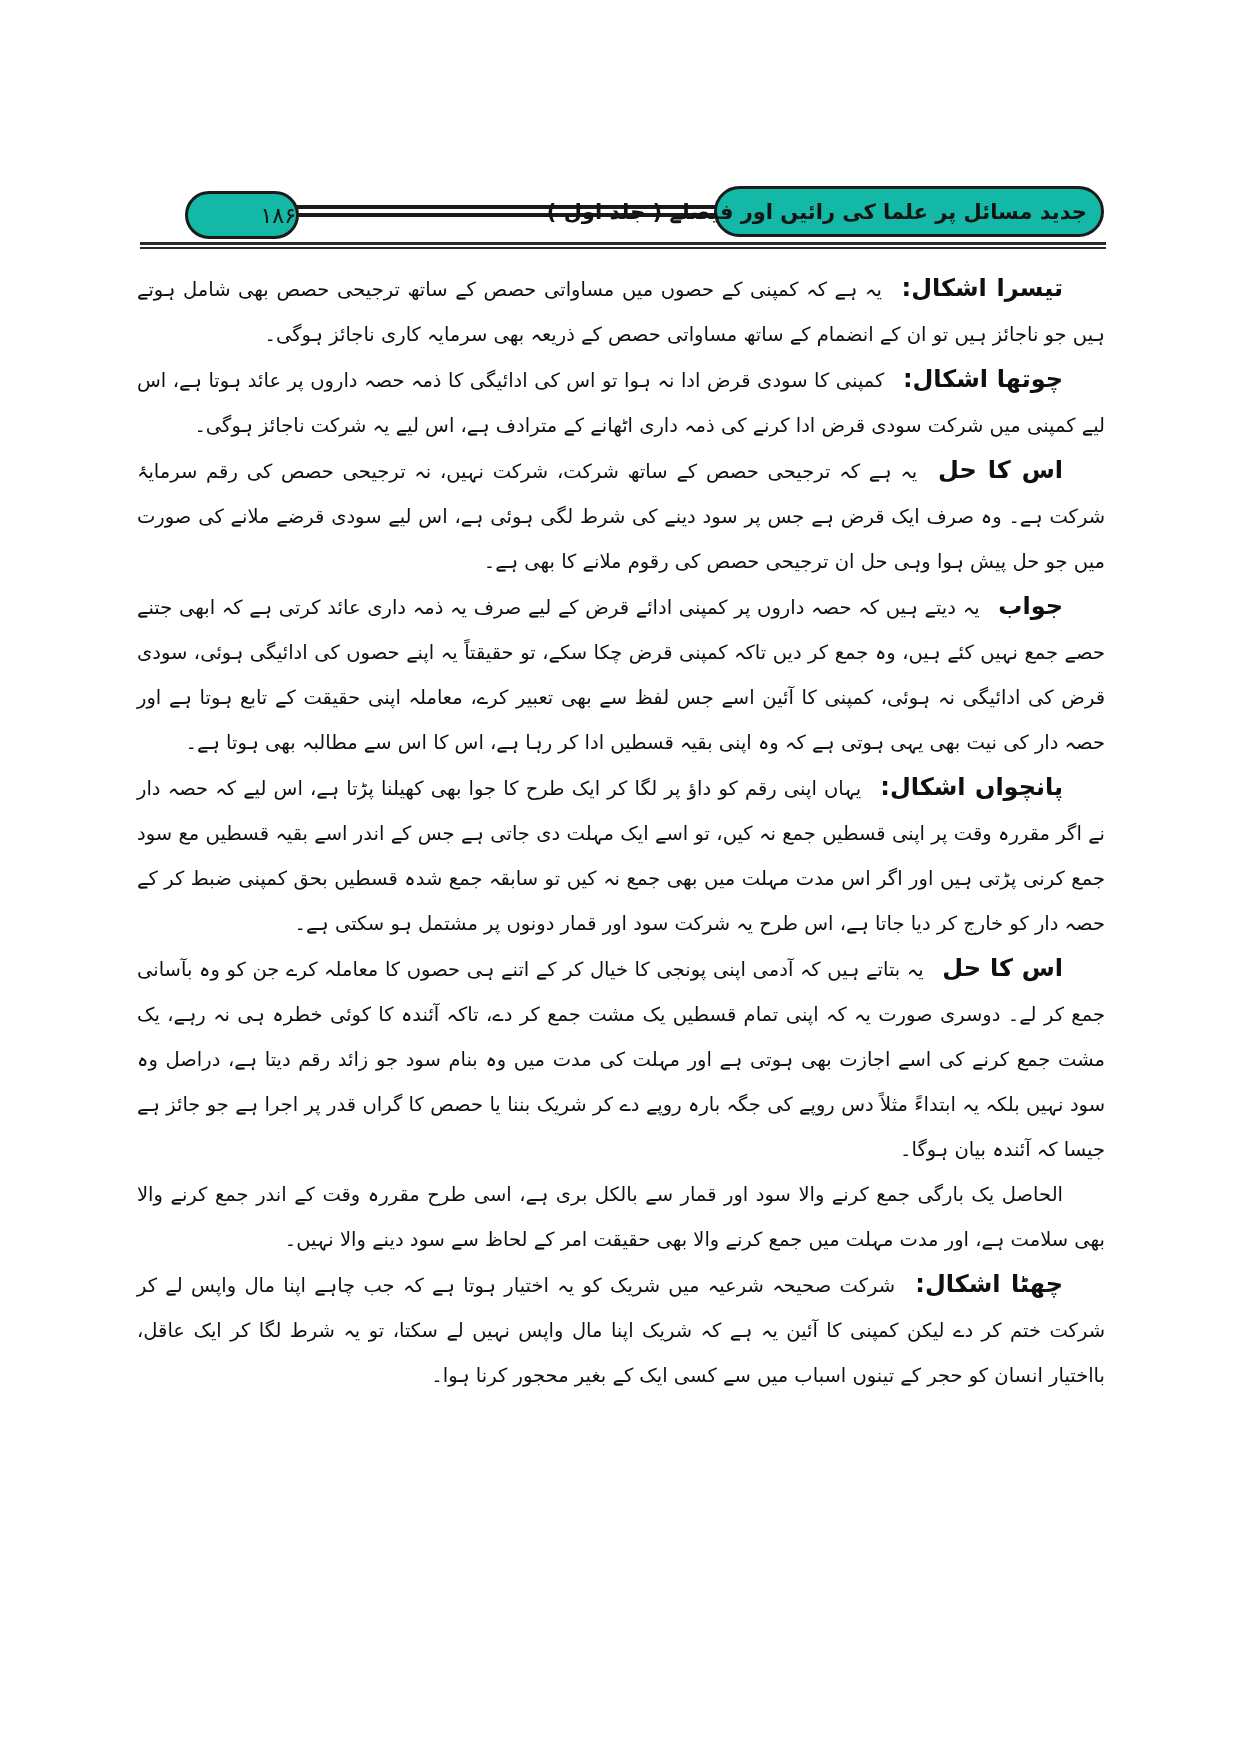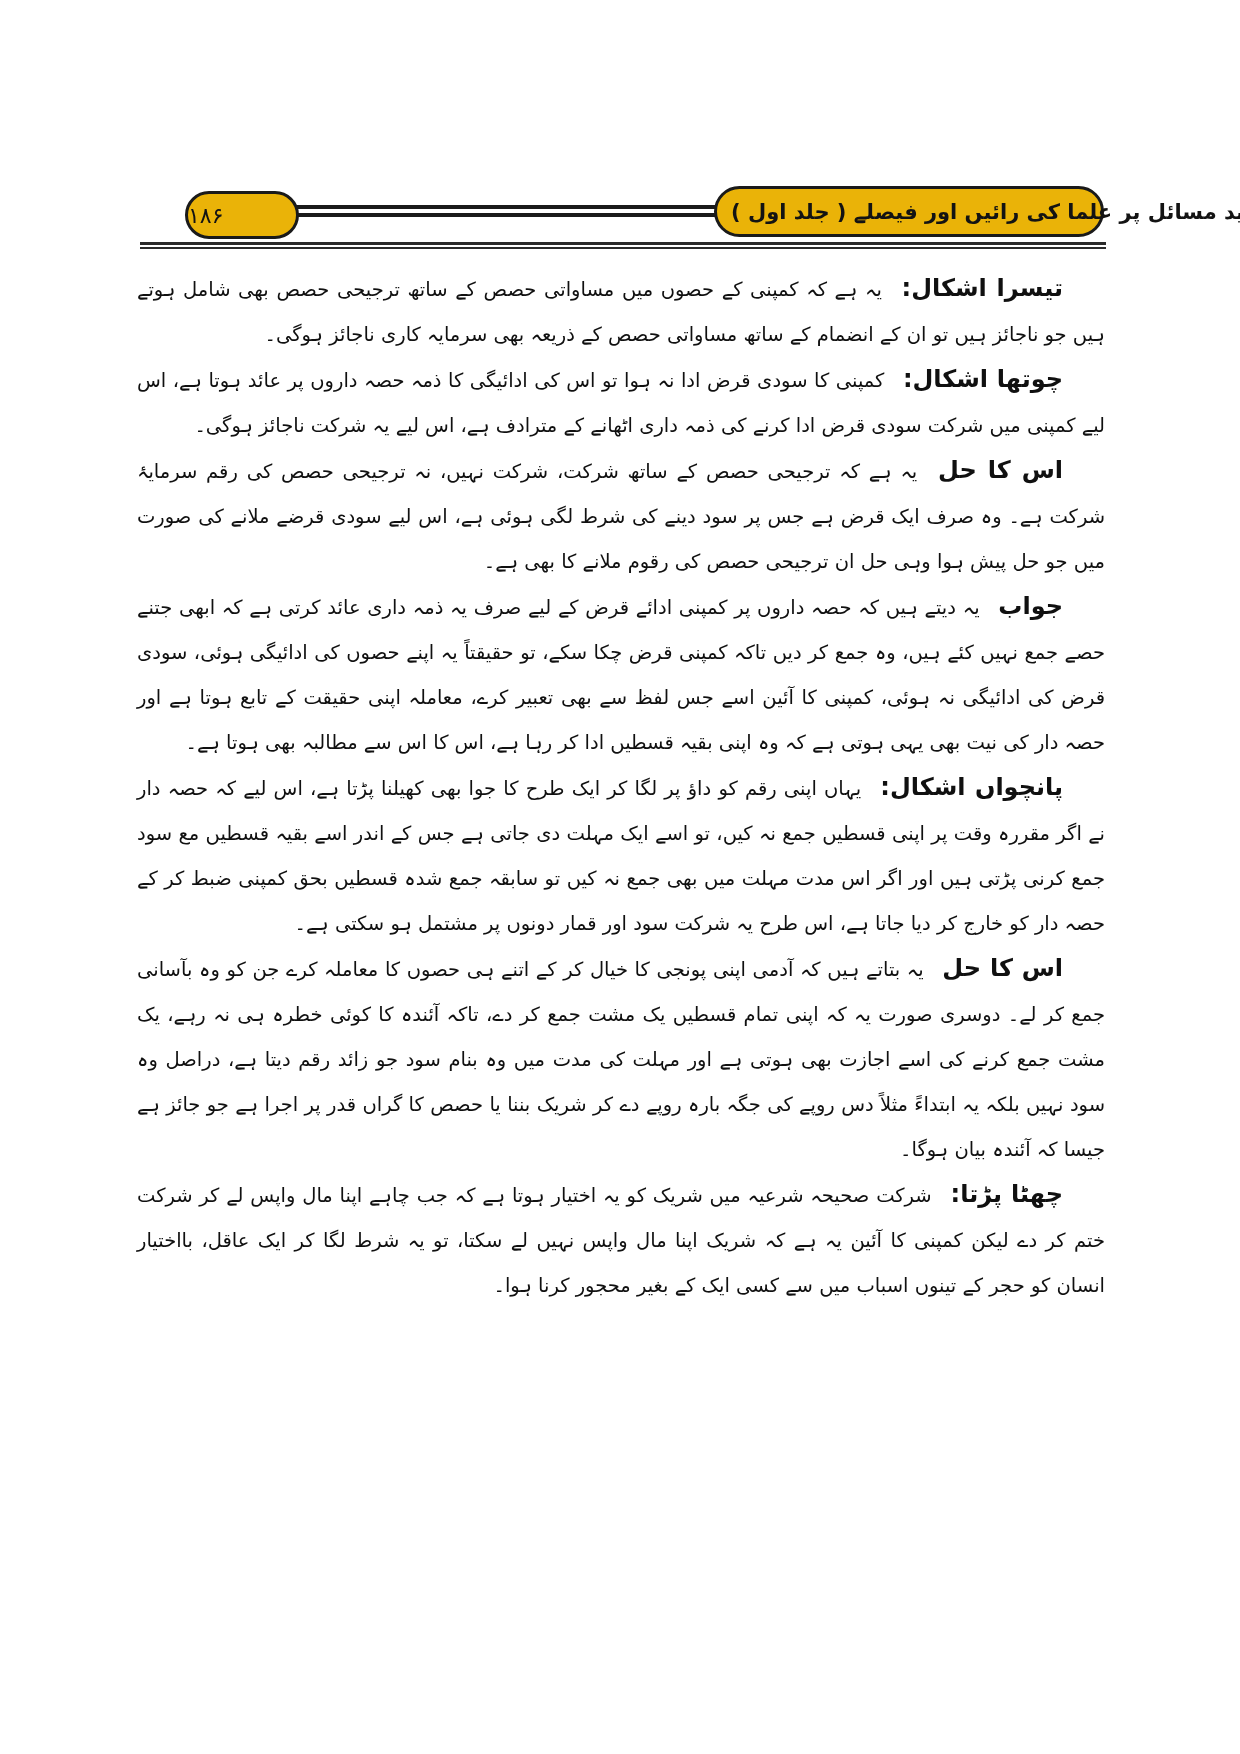--- a/index.html
+++ b/index.html
@@ -9,24 +9,24 @@
     width:1240px; height:1754px;
     margin:0 auto;
     background:#ffffff;
     color:#131313;
     font-family:"DejaVu Sans", sans-serif;
     overflow:hidden;
   }
   
   .pill {
     position:absolute;
-    background:#eab308;
+    background:#14b8a6;
     border:3px solid #1a1a1a;
     border-radius:28px;
-    display:flex; align-items:center; justify-content:flex-end;
+    display:flex; align-items:center; justify-content:flex-start;
   }
   .pagenum-pill { left:185px; top:191px; width:114px; height:48px; font-size:22px; letter-spacing:2px; }
   .title-pill   { left:714px; top:186px; width:390px; height:51px; font-size:21px; font-weight:bold; direction:rtl; padding:16px 14px; white-space:nowrap; }
   .header-connector {
     position:absolute; left:296px; top:205px; width:422px; height:12px;
     border-top:4px solid #1a1a1a; border-bottom:4px solid #1a1a1a;
   }
   .full-rule {
     position:absolute; left:140px; top:242px; width:966px; height:7px;
     border-top:3px solid #2a2a2a; border-bottom:2px solid #2a2a2a;
@@ -92,21 +92,25 @@
     <p class="para">
       <span class="para-heading">پانچواں اشکال:</span>
       <span>یہاں اپنی رقم کو داؤ پر لگا کر ایک طرح کا جوا بھی کھیلنا پڑتا ہے، اس لیے کہ حصہ دار نے اگر مقررہ وقت پر اپنی قسطیں جمع نہ کیں، تو اسے ایک مہلت دی جاتی ہے جس کے اندر اسے بقیہ قسطیں مع سود جمع کرنی پڑتی ہیں اور اگر اس مدت مہلت میں بھی جمع نہ کیں تو سابقہ جمع شدہ قسطیں بحق کمپنی ضبط کر کے حصہ دار کو خارج کر دیا جاتا ہے، اس طرح یہ شرکت سود اور قمار دونوں پر مشتمل ہو سکتی ہے۔</span>
     </p>
 
     <p class="para">
       <span class="para-heading">اس کا حل</span>
       <span>یہ بتاتے ہیں کہ آدمی اپنی پونجی کا خیال کر کے اتنے ہی حصوں کا معاملہ کرے جن کو وہ بآسانی جمع کر لے۔ دوسری صورت یہ کہ اپنی تمام قسطیں یک مشت جمع کر دے، تاکہ آئندہ کا کوئی خطرہ ہی نہ رہے، یک مشت جمع کرنے کی اسے اجازت بھی ہوتی ہے اور مہلت کی مدت میں وہ بنام سود جو زائد رقم دیتا ہے، دراصل وہ سود نہیں بلکہ یہ ابتداءً مثلاً دس روپے کی جگہ بارہ روپے دے کر شریک بننا یا حصص کا گراں قدر پر اجرا ہے جو جائز ہے جیسا کہ آئندہ بیان ہوگا۔</span>
     </p>
 
+    <p class="para">
+      
+      <span>الحاصل یک بارگی جمع کرنے والا سود اور قمار سے بالکل بری ہے، اسی طرح مقررہ وقت کے اندر جمع کرنے والا بھی سلامت ہے، اور مدت مہلت میں جمع کرنے والا بھی حقیقت امر کے لحاظ سے سود دینے والا نہیں۔</span>
+    </p>
 
     <p class="para">
-      <span class="para-heading">چھٹا پڑتا:</span>
+      <span class="para-heading">چھٹا اشکال:</span>
       <span>شرکت صحیحہ شرعیہ میں شریک کو یہ اختیار ہوتا ہے کہ جب چاہے اپنا مال واپس لے کر شرکت ختم کر دے لیکن کمپنی کا آئین یہ ہے کہ شریک اپنا مال واپس نہیں لے سکتا، تو یہ شرط لگا کر ایک عاقل، بااختیار انسان کو حجر کے تینوں اسباب میں سے کسی ایک کے بغیر محجور کرنا ہوا۔</span>
     </p>
 
 
   </div>
 </div>
 
 </body></html>

